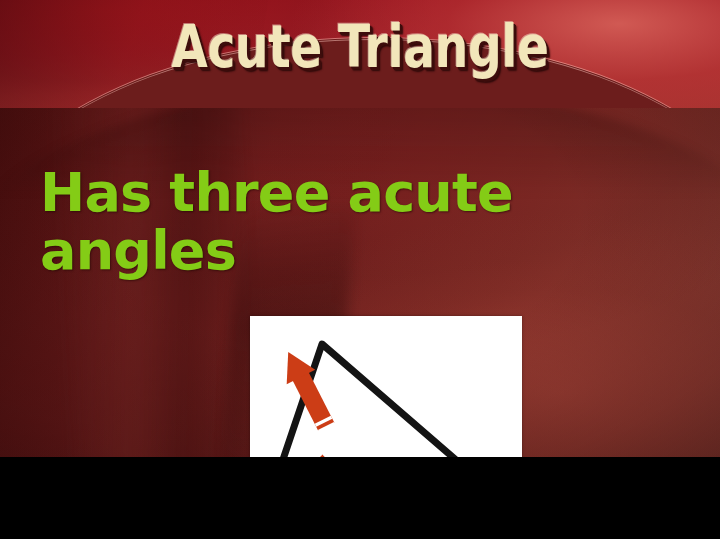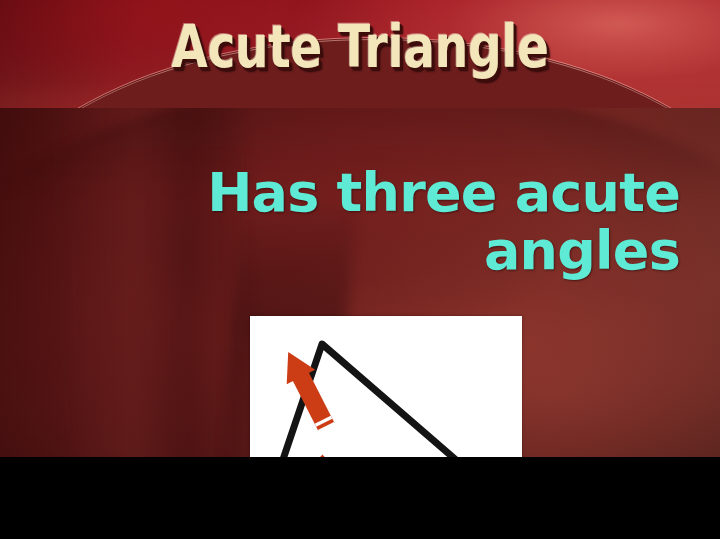--- a/index.html
+++ b/index.html
@@ -144,22 +144,22 @@
       -1px -1px 0 rgba(255,250,225,0.45);
     white-space: nowrap;
   }
 
   
   .body-text {
     position: absolute;
     left: 40px;
     top: 164px;
     width: 640px;
-    text-align: right;
-    color: #5eead4;
+    text-align: left;
+    color: #84cc16;
     font-family: "DejaVu Sans", sans-serif;
     font-weight: bold;
     font-size: 54px;
     line-height: 1.07;
     letter-spacing: -0.8px;
     text-shadow: 1px 1px 2px rgba(30,4,4,0.55);
   }
   .body-text .l2 { display: block; }
 
   

